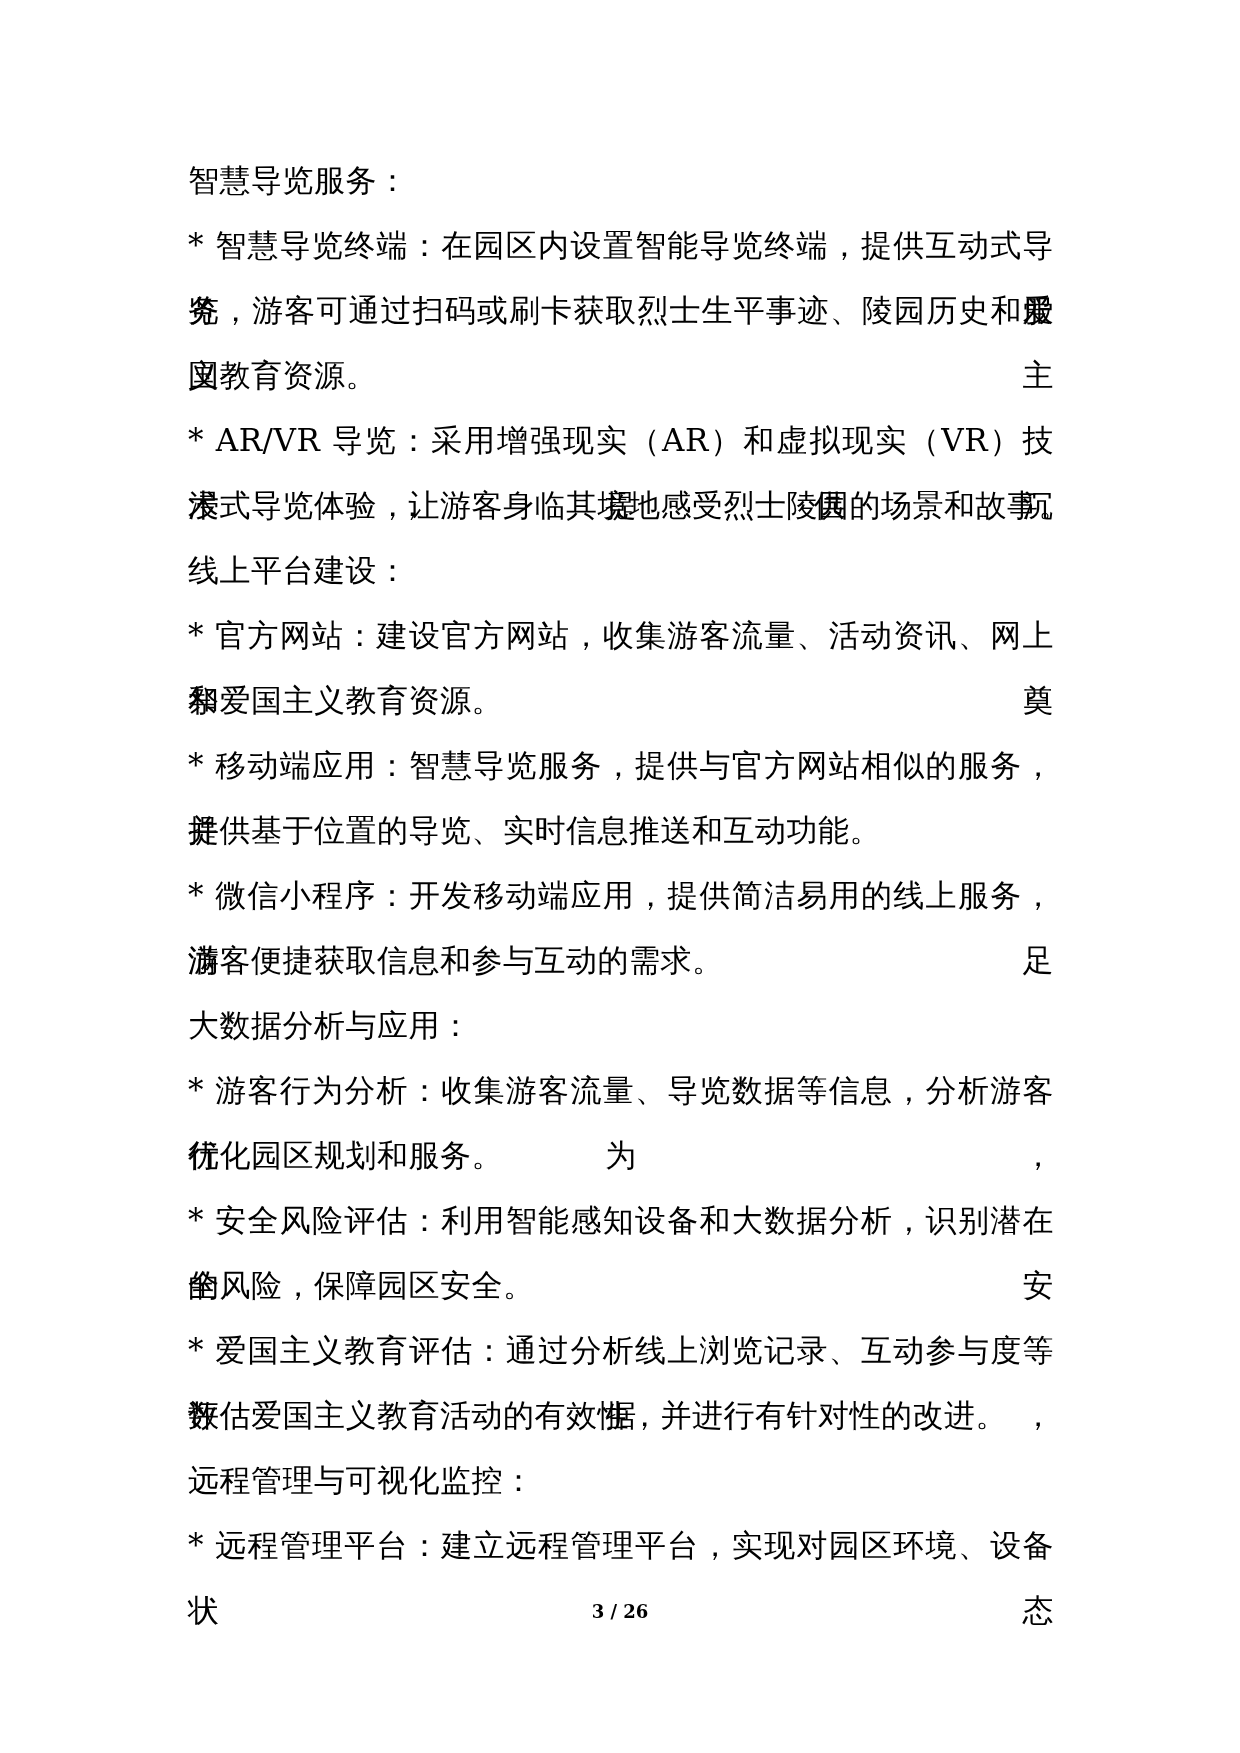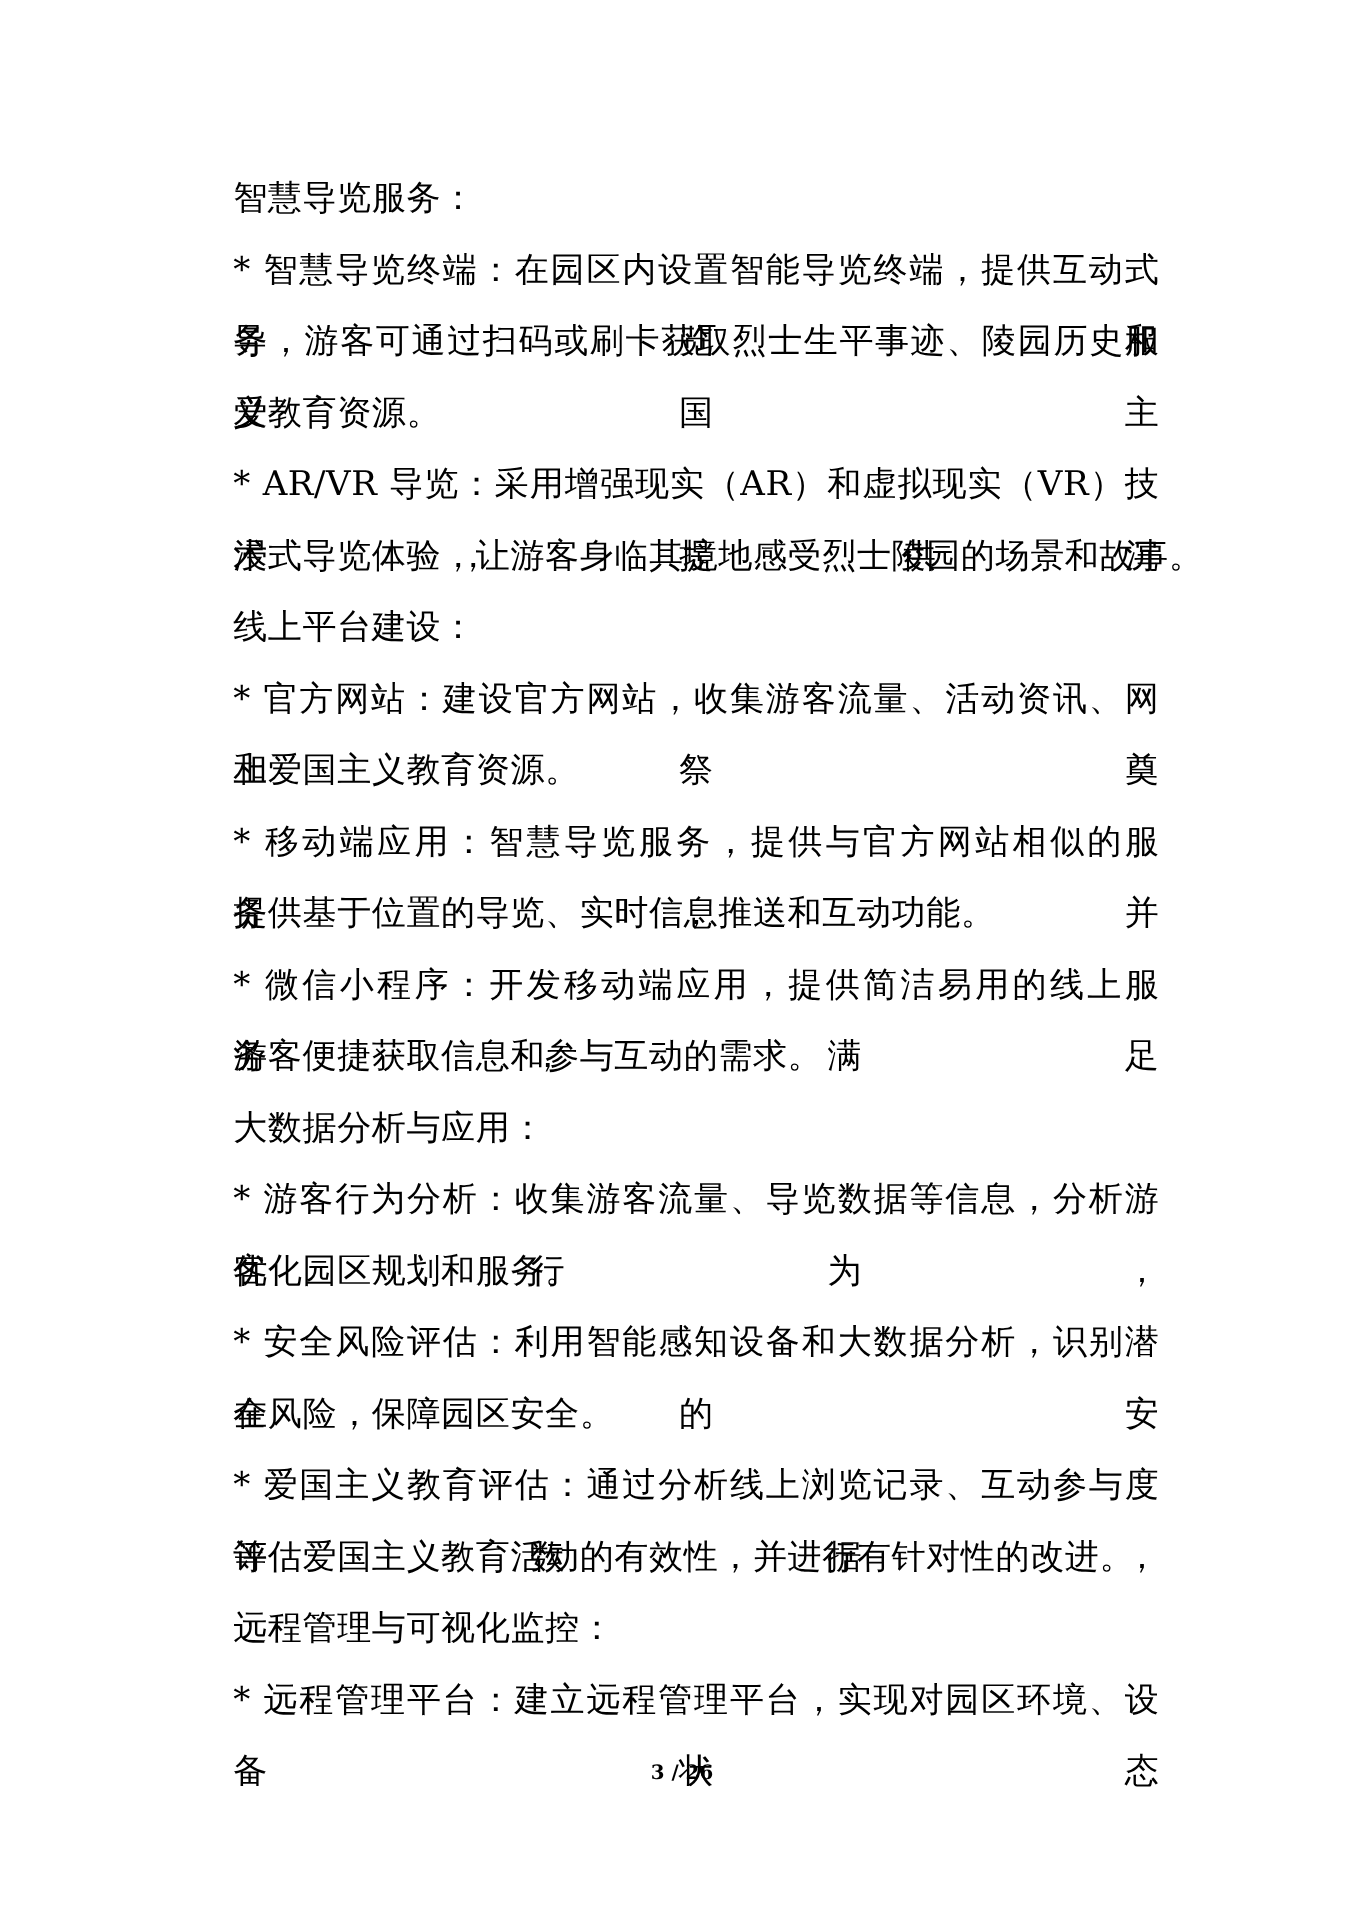--- a/index.html
+++ b/index.html
@@ -21,21 +21,20 @@
   .text-block {
     width: 866px;
   }
   .line {
     height: 65px;
     line-height: 65px;
     font-size: 31px;
     letter-spacing: 0.5px;
     text-align: left;
     white-space: nowrap;
-    margin-left: 24px;
   }
   .line.fill {
     white-space: normal;
     text-align: justify;
     text-align-last: justify;
     text-justify: inter-character;
   }
   .page-footer {
     position: absolute;
     top: 1598px;

